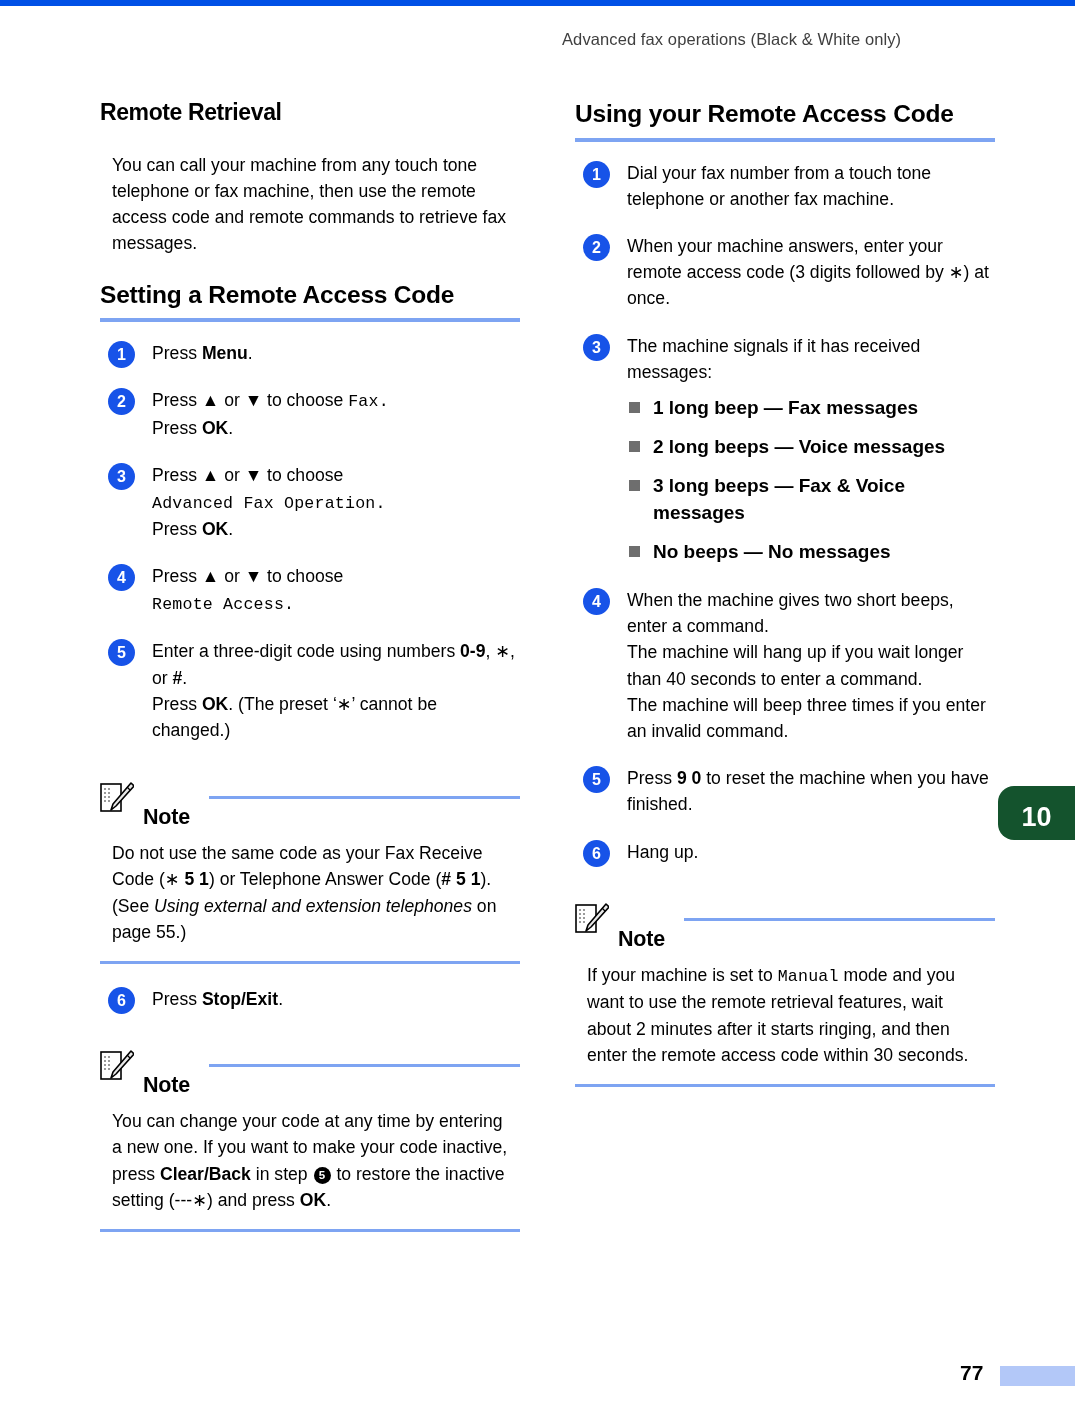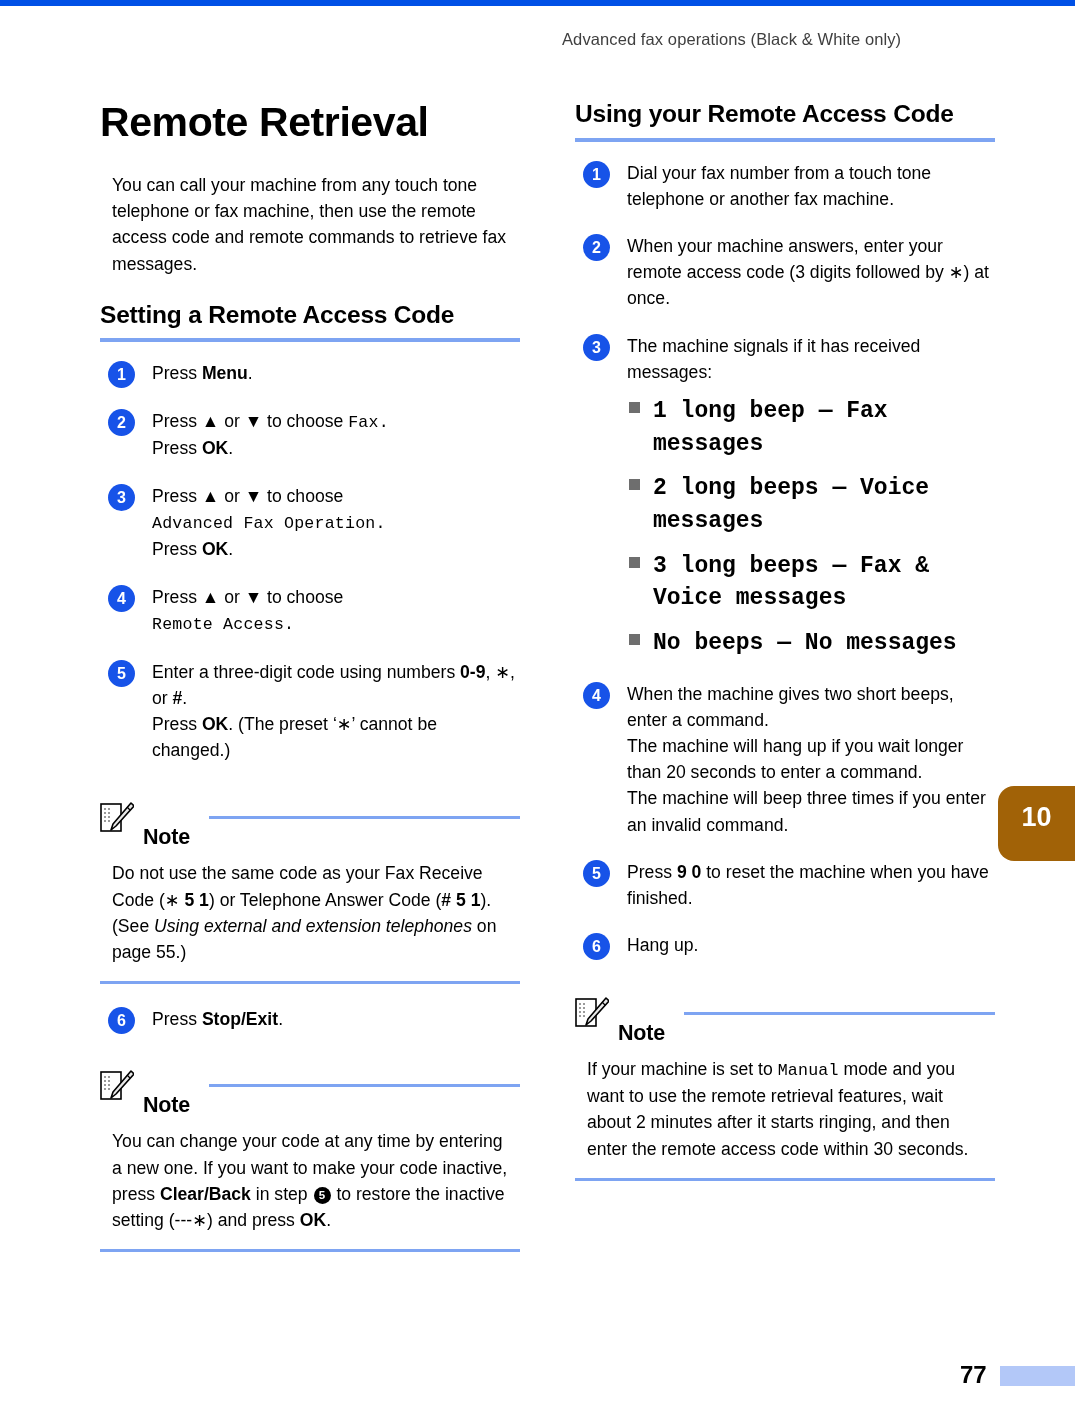--- a/index.html
+++ b/index.html
@@ -40,21 +40,21 @@
   .col {
     position: absolute;
     top: 100px;
     width: 420px;
   }
   .col-left  { left: 100px;  }
   .col-right { left: 575px;  }
 
   
   h1.chapter-title {
-    font-size: 41px;
+    font-size: 23px;
     font-weight: bold;
     margin: 0 0 26px 0;
     letter-spacing: -0.4px;
     line-height: 1.12;
   }
   h2.section-title {
     font-size: 24.5px;
     font-weight: bold;
     margin: 0;
     line-height: 1.17;
@@ -131,25 +131,24 @@
 
   
   ul.beeps {
     list-style: none;
     margin: 10px 0 0 0;
     padding: 0;
   }
   ul.beeps li {
     position: relative;
     padding-left: 26px;
-    font-size: 23px;
+    font-size: 19px;
     font-weight: bold;
     line-height: 1.42;
     margin-bottom: 12px;
-    font-family: Liberation Mono, monospace;
   }
   ul.beeps li .sq {
     position: absolute;
     left: 2px;
     top: 7px;
     width: 11px;
     height: 11px;
     background: #6e6e6e;
   }
 
@@ -180,36 +179,36 @@
     padding-left: 8px;
     margin: 4px;
   }
 
   
   .chapter-tab {
     position: absolute;
     left: 998px;
     top: 786px;
     width: 77px;
-    height: 75px;
-    background: #a16207;
+    height: 54px;
+    background: #14532d;
     border-radius: 16px 0 0 16px;
     color: #ffffff;
     font-size: 27px;
     font-weight: bold;
     line-height: 62px;
     text-align: center;
   }
 
   
   .footer-page-num {
     position: absolute;
     left: 960px;
     top: 1361px;
-    font-size: 24px;
+    font-size: 21px;
     font-weight: bold;
     color: #000000;
   }
   .footer-bar {
     position: absolute;
     left: 1000px;
     top: 1366px;
     width: 75px;
     height: 20px;
     background: #b3c8f8;
@@ -302,21 +301,21 @@
 
   <div id="right-steps">
       <div class="step"><span class="step-num">1</span><span><span>Dial your fax number from a touch tone telephone or another fax machine.</span></span></div>
       <div class="step"><span class="step-num">2</span><span><span>When your machine answers, enter your remote access code (3 digits followed by ∗) at once.</span></span></div>
       <div class="step"><span class="step-num">3</span><span><span>The machine signals if it has received messages:</span></span><ul class="beeps">
           <li><span class="sq"></span><span>1 long beep — Fax messages</span></li>
           <li><span class="sq"></span><span>2 long beeps — Voice messages</span></li>
           <li><span class="sq"></span><span>3 long beeps — Fax &amp; Voice messages</span></li>
           <li><span class="sq"></span><span>No beeps — No messages</span></li>
         </ul></div>
-      <div class="step"><span class="step-num">4</span><span><span>When the machine gives two short beeps, enter a command.</span><br><span>The machine will hang up if you wait longer than 20 seconds to enter a command.</span><br><span>The machine will beep three times if you enter an invalid command.</span></span></div>
+      <div class="step"><span class="step-num">4</span><span><span>When the machine gives two short beeps, enter a command.</span><br><span>The machine will hang up if you wait longer than 40 seconds to enter a command.</span><br><span>The machine will beep three times if you enter an invalid command.</span></span></div>
       <div class="step"><span class="step-num">5</span><span><span>Press </span><b class="key">9 0</b><span> to reset the machine when you have finished.</span></span></div>
       <div class="step"><span class="step-num">6</span><span><span>Hang up.</span></span></div>
     </div>
 
   <div class="note-block">
     <div class="note-head">
       <svg class="note-icon" viewBox="0 0 34 32">
         <rect x="1" y="2" width="20" height="27" fill="#ffffff" stroke="#000000" stroke-width="1.6"></rect>
         <g fill="#9a9a9a">
           <rect x="4" y="6" width="2" height="2"></rect>

